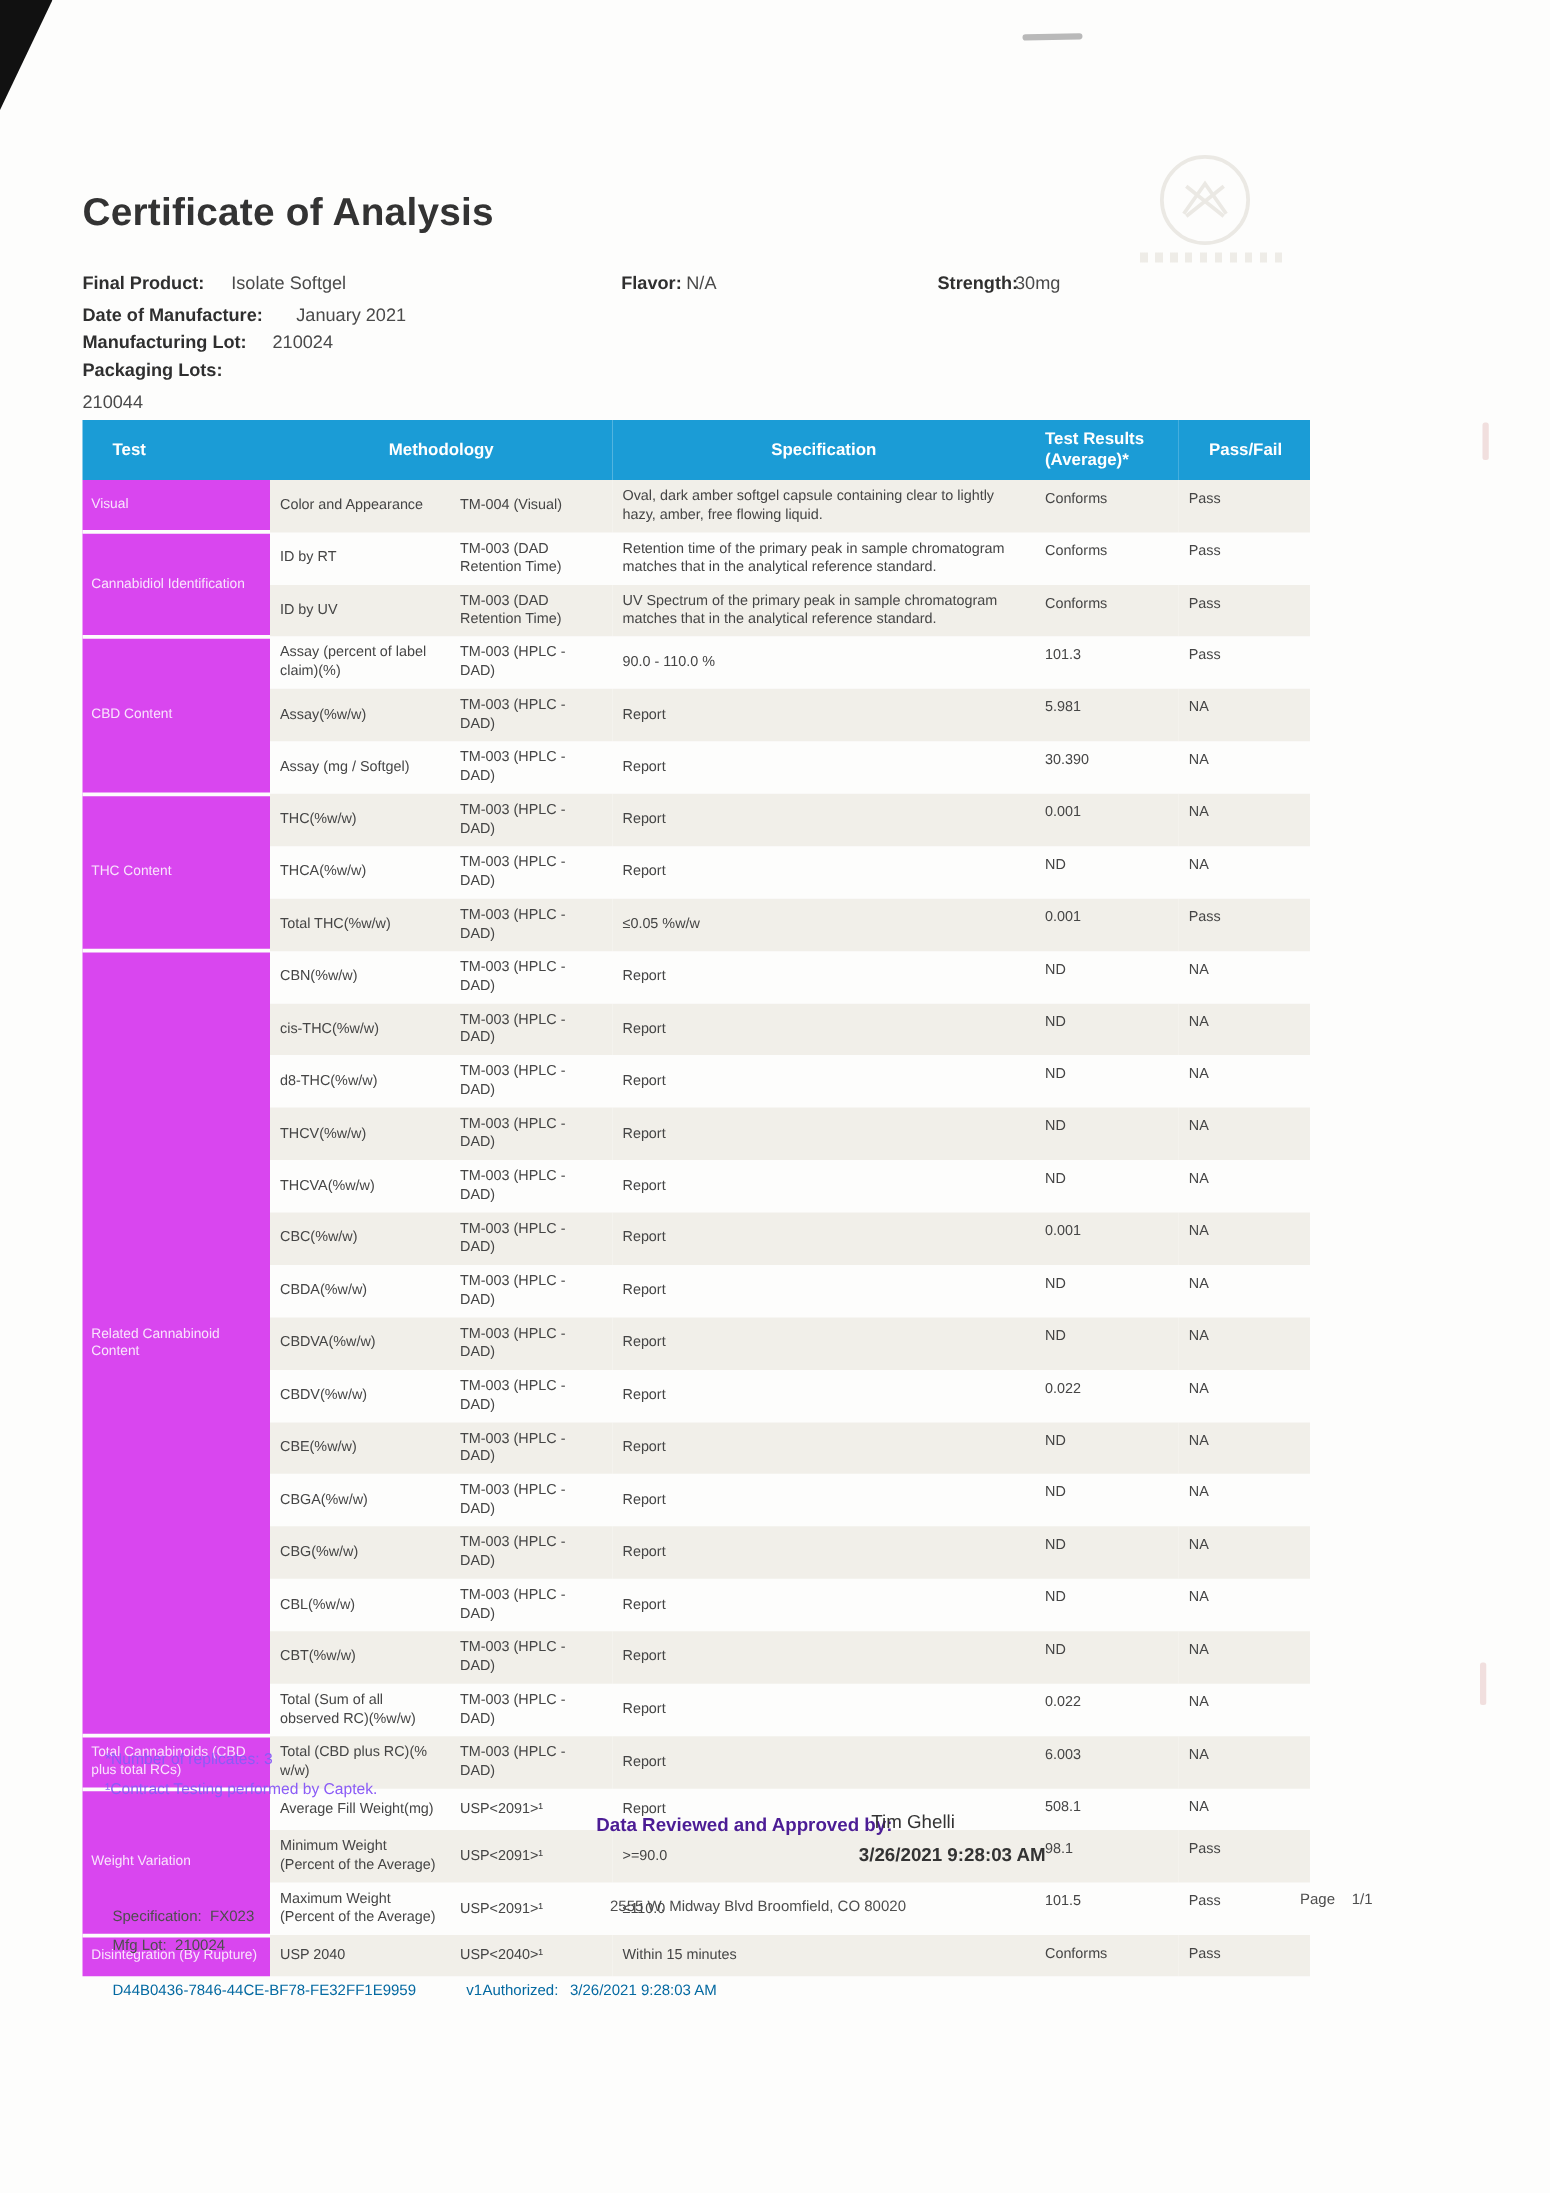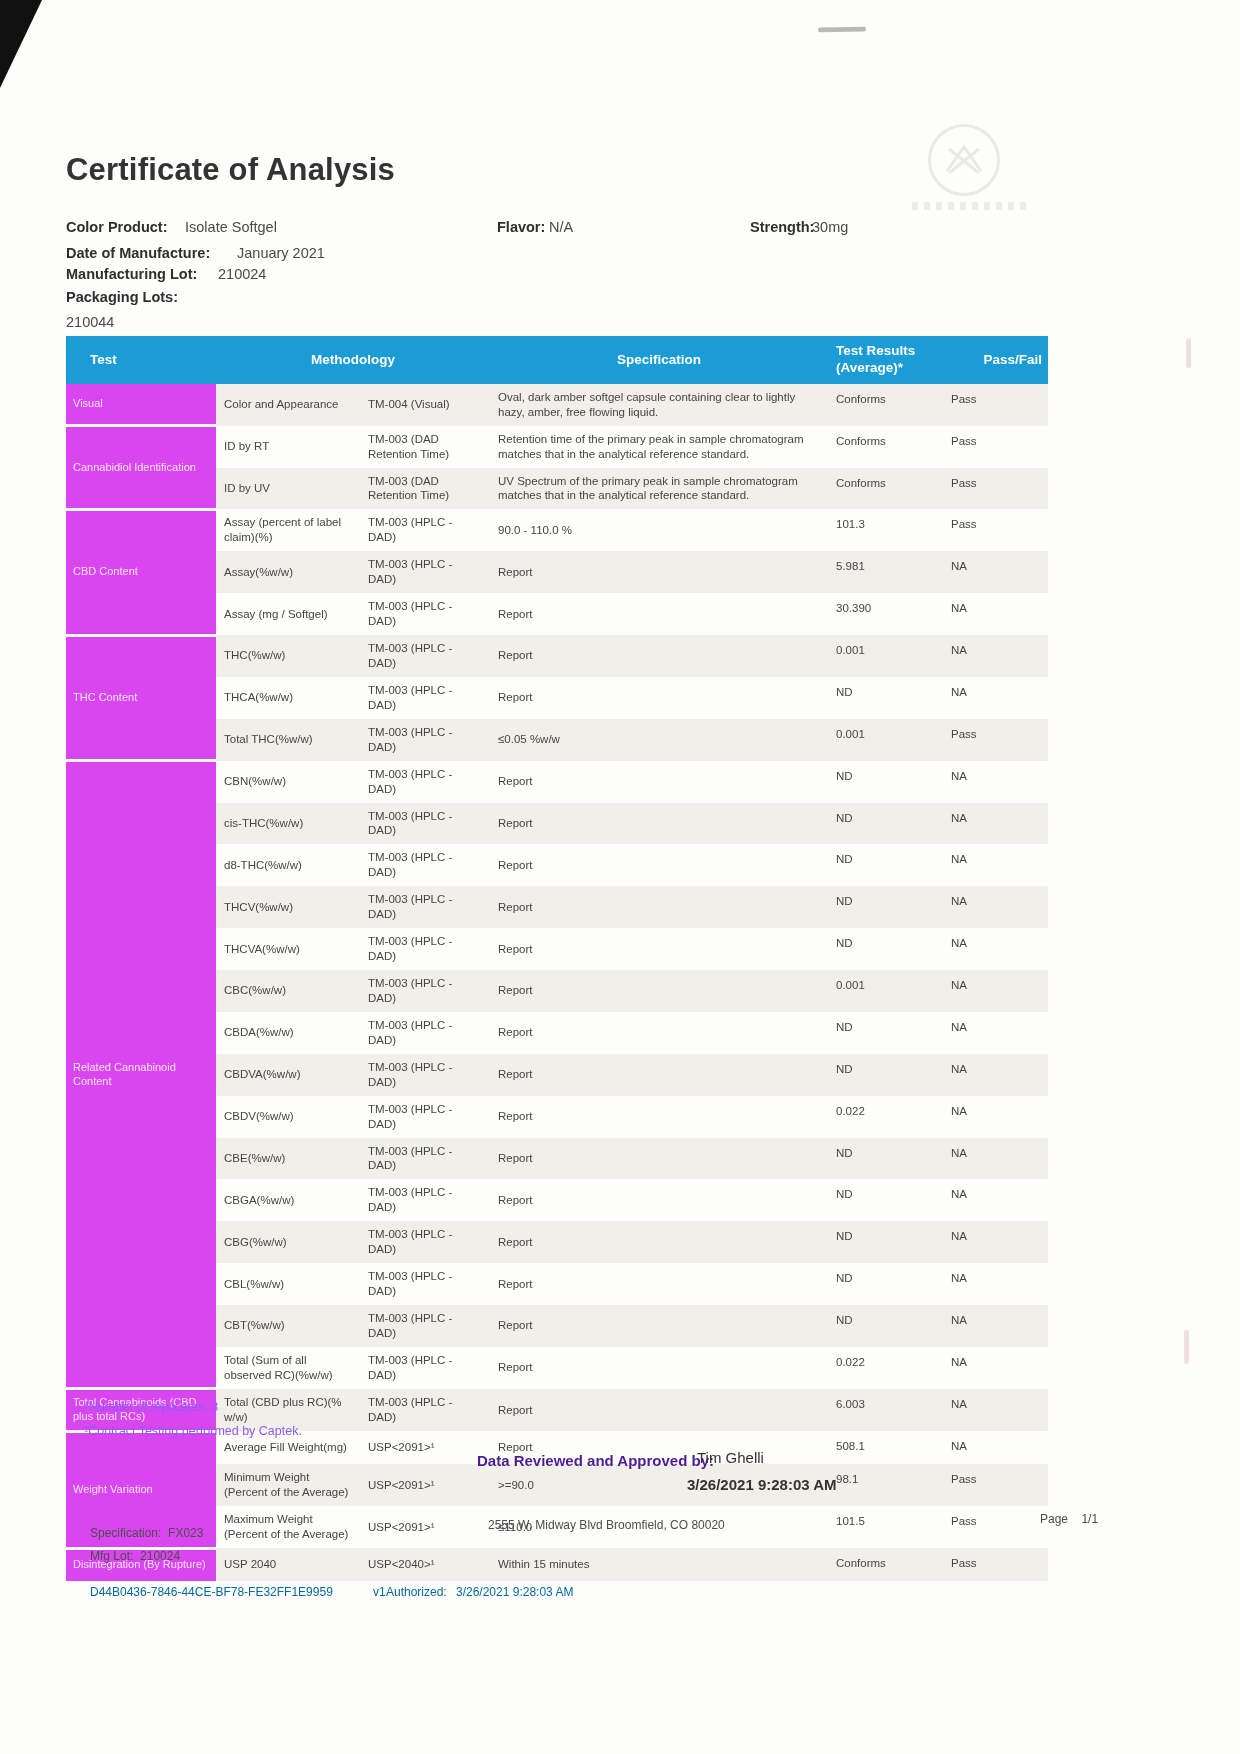--- a/index.html
+++ b/index.html
@@ -34,21 +34,21 @@
   .coa-table { position:absolute; left:66px; top:336px; width:982px;
     border-collapse:collapse; table-layout:fixed; font-size:11.5px; }
   .coa-table col.c-cat { width:150px; } .coa-table col.c-name { width:144px; }
   .coa-table col.c-meth { width:130px; } .coa-table col.c-spec { width:338px; }
   .coa-table col.c-res { width:115px; } .coa-table col.c-pf { width:105px; }
   .coa-table th { background:#1b9cd6; color:#fff; font-weight:bold; font-size:13.5px;
     padding:7px 6px; height:46px; vertical-align:middle; }
   th.h-test { text-align:left; padding-left:24px; }
   th.h-meth, th.h-spec { text-align:center; }
   th.h-res { text-align:left; padding-left:8px; line-height:1.25; }
-  th.h-pf { text-align:right; padding-left:8px; }
+  th.h-pf { text-align:center; padding-left:8px; }
   .coa-table td { padding:6px 8px; vertical-align:middle; color:#454545; line-height:1.3; }
   .coa-table tr.r { height:33px; }
   td.cat { background:#d946ef; color:rgba(255,255,255,.85); font-size:11px;
     padding-left:7px; line-height:1.25; }
   td.cat.sep { border-top:3px solid #fdfdfc; }
   tr.odd td.d { background:#f1efe9; }
   td.c-res, td.c-pf { vertical-align:top; padding-top:8px; }
   td.c-spec { padding-right:4px; }
   
   .footnote { position:absolute; font-size:12.5px; color:#8b5cf6; }
@@ -73,21 +73,21 @@
         <path d="M6 34 L23 10 L40 34" stroke="#ebe9e4" stroke-width="3" fill="none"></path>
         <path d="M8 12 L38 36 M38 12 L8 36" stroke="#ebe9e4" stroke-width="3" fill="none"></path>
       </svg>
     </div>
     <div class="wm-text"></div>
   </div>
 
   <div class="title">Certificate of Analysis</div>
 
   <div class="info-line" style="left:66px; top:219px;">
-    <span class="lbl">Color Product:</span>
+    <span class="lbl">Final Product:</span>
     <span class="val" style="position:absolute; left:119px;">Isolate Softgel</span>
   </div>
   <div class="info-line" style="left:497px; top:219px;">
     <span class="lbl">Flavor:</span>
     <span class="val" style="position:absolute; left:52px;">N/A</span>
   </div>
   <div class="info-line" style="left:750px; top:219px;">
     <span class="lbl">Strength:</span>
     <span class="val" style="position:absolute; left:62px;">30mg</span>
   </div>

